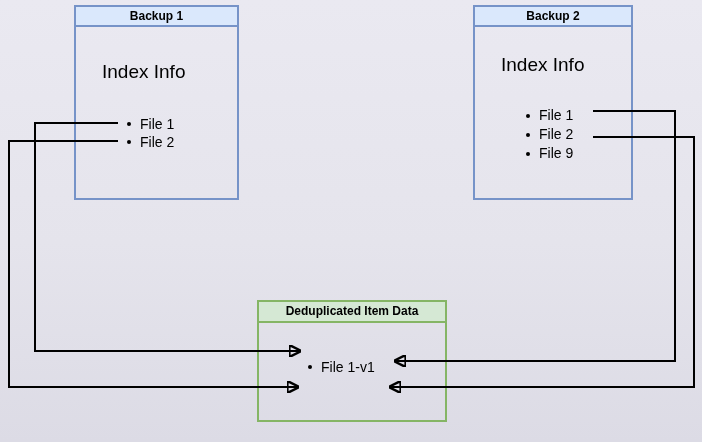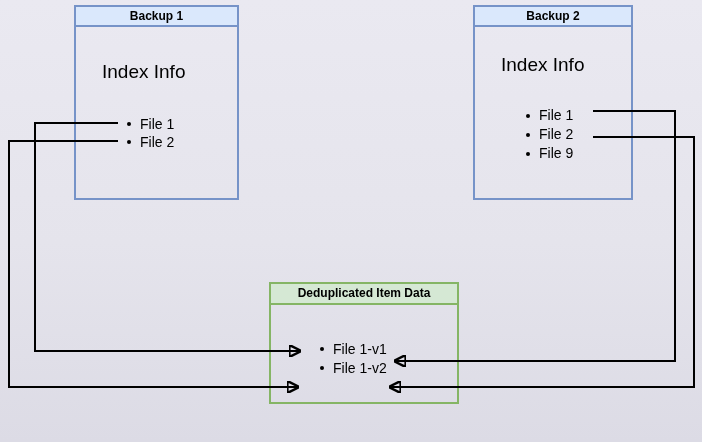--- a/index.html
+++ b/index.html
@@ -31,21 +31,21 @@
     width: 100%;
     font-size: 12px; font-weight: bold;
     text-align: center;
   }
   .box.blue { border: 2px solid #7693c8; }
   .box.blue .hd { background: #dae8fc; border-bottom: 2px solid #7693c8; height: 20px; line-height: 18px; }
   .box.green { border: 2px solid #85b565; }
   .box.green .hd { background: #d5e8d4; border-bottom: 2px solid #85b565; height: 21px; line-height: 19px; }
   #backup1 { left: 74px; top: 5px; width: 165px; height: 195px; }
   #backup2 { left: 473px; top: 5px; width: 160px; height: 195px; }
-  #dedup   { left: 257px; top: 282px; width: 190px; height: 122px; margin-left: 12px; }
+  #dedup   { left: 257px; top: 300px; width: 190px; height: 122px; }
   .sublabel {
     position: absolute;
     font-size: 19px;
     white-space: nowrap;
   }
   #backup1 .sublabel { left: 26px; top: 54px; }
   #backup2 .sublabel { left: 26px; top: 47px; }
   ul.filelist {
     position: absolute;
     margin: 0; padding: 0;
@@ -103,17 +103,16 @@
       <li><span>File 1</span></li>
       <li><span>File 2</span></li>
       <li><span>File 9</span></li>
     </ul>
   </section>
 
   <section class="box green" id="dedup">
     <div class="hd">Deduplicated Item Data</div>
     <ul class="filelist">
       <li><span>File 1-v1</span></li>
-      <li><span>File 1-v2</span></li>
     </ul>
   </section>
 
 </div>
 
 </body></html>

